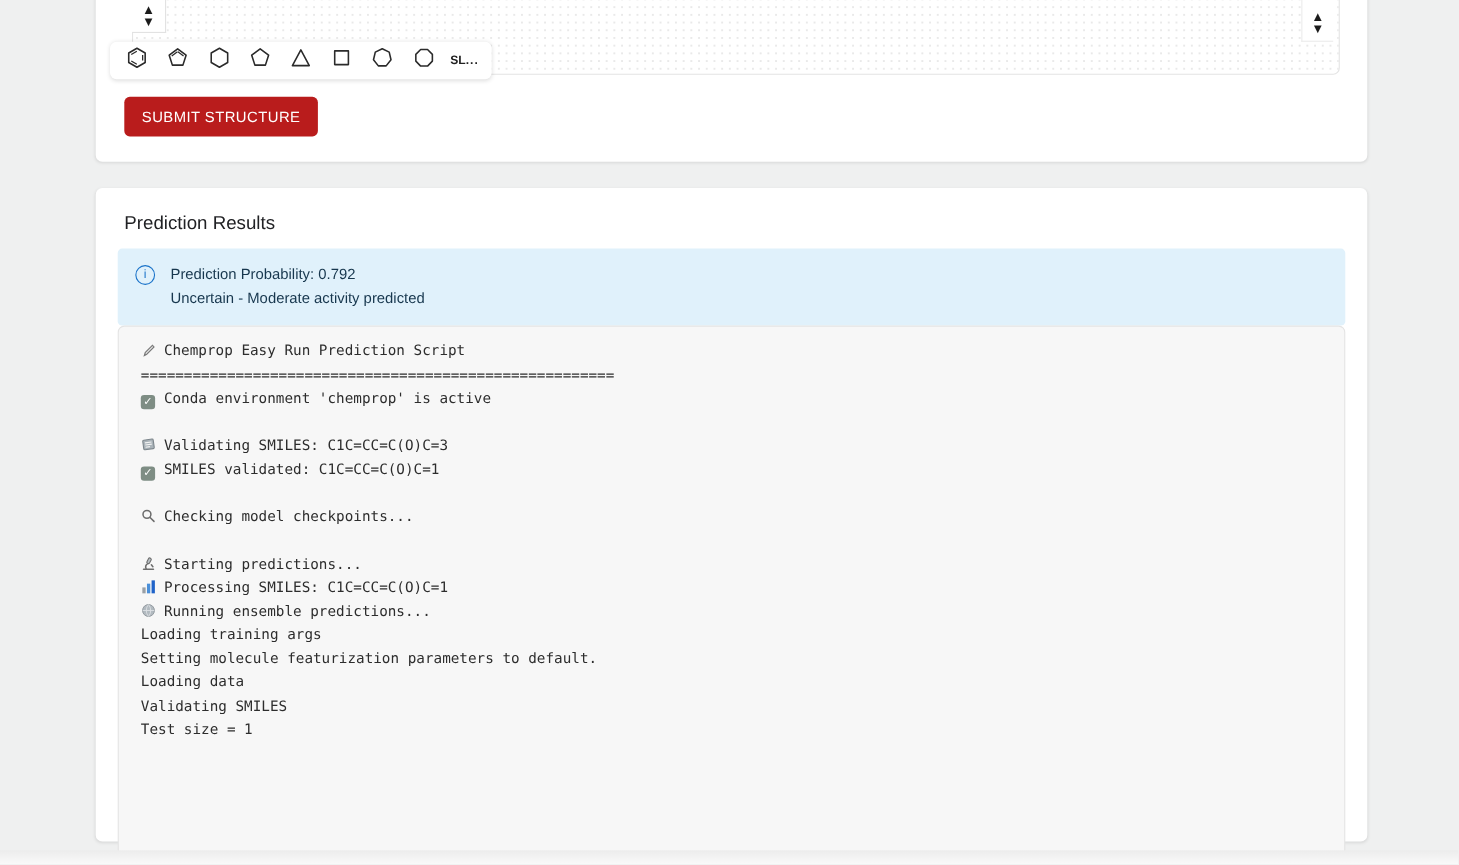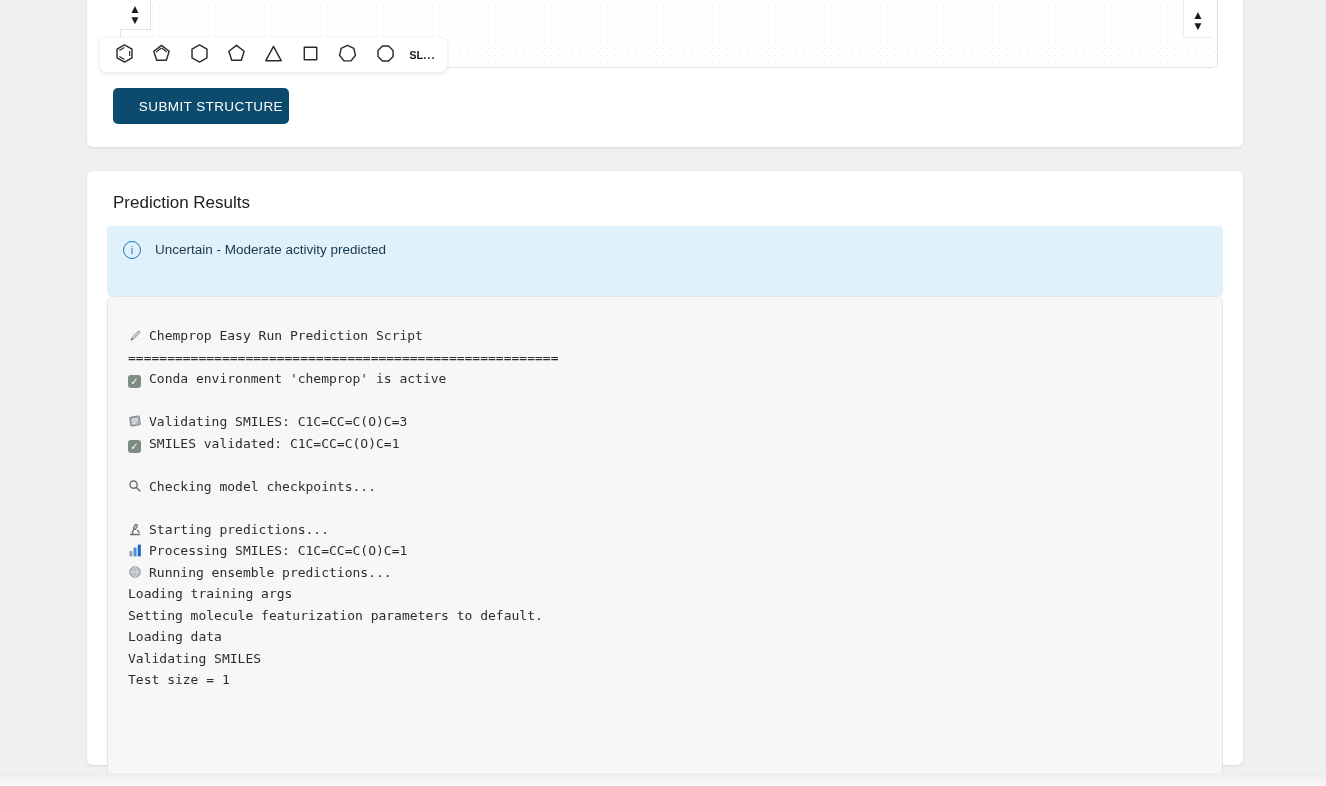--- a/index.html
+++ b/index.html
@@ -25,35 +25,35 @@
 
   #shape-toolbar{position:absolute;left:13px;top:78px;width:347px;height:34px;background:#fff;
     border-radius:6px;box-shadow:0 1px 4px rgba(0,0,0,.13);display:flex;align-items:center;
     justify-content:space-around;padding:0 6px;box-sizing:border-box;}
   .shape-btn{width:30px;height:28px;display:flex;align-items:center;justify-content:center;
     border-radius:4px;cursor:pointer;}
   .sl-btn{display:flex;align-items:center;line-height:9px;
     font-weight:bold;font-size:11px;color:#222;}
   .sl-dots{letter-spacing:1px;font-size:11px;line-height:6px;}
 
-  #submit-btn{position:absolute;left:26px;top:128px;width:176px;height:36px;background:#0c4a6e;
+  #submit-btn{position:absolute;left:26px;top:128px;width:176px;height:36px;background:#b91c1c;
     color:#fff;border:none;border-radius:5px;font-family:"Liberation Sans",sans-serif;
-    font-size:13.5px;letter-spacing:.4px;font-weight:500;cursor:pointer;text-align:right;}
+    font-size:13.5px;letter-spacing:.4px;font-weight:500;cursor:pointer;}
 
   
   #results-title{margin:0 0 0 6px;font-size:17px;font-weight:400;color:#202124;}
   #info-alert{margin-top:13px;background:#e0f1fb;border-radius:4px;height:70px;
     box-sizing:border-box;padding:13px 16px;display:flex;align-items:flex-start;}
   #info-icon{flex:0 0 auto;width:16px;height:16px;border:1.6px solid #1a73c9;border-radius:50%;
     color:#1a73c9;font-size:11px;line-height:16px;text-align:center;font-style:normal;
     margin-top:2px;margin-right:14px;}
   .alert-text{font-size:13.5px;color:#17374e;line-height:21px;}
   #detailed-label{margin:22px 0 8px 0;font-size:13px;color:#3a3a3a;}
   #console-box{height:483px;box-sizing:border-box;background:#f7f7f7;border:1px solid #e4e4e4;
-    border-radius:6px;padding:28px 20px;overflow:hidden;
+    border-radius:6px;padding:12px 20px;overflow:hidden;
     font-family:"DejaVu Sans Mono","Liberation Mono",monospace;font-size:13px;
     line-height:21.5px;color:#2d2d2d;white-space:pre;}
   .cline{height:21.5px;}
   .ci{display:inline-block;width:15px;margin-right:6px;vertical-align:-2px;}
   .chk{display:inline-block;width:13px;height:13px;background:#7e8d84;border-radius:3px;
     color:#fff;font-size:10px;line-height:13px;text-align:center;font-family:"Liberation Sans",sans-serif;}
   #footer-band{position:absolute;left:0;bottom:0;width:100%;height:13px;
     background:linear-gradient(#ececec,#fafafa);}
 </style>
 </head>
@@ -130,20 +130,21 @@
 
     <button id="submit-btn">SUBMIT STRUCTURE</button>
   </div>
 
   <div class="card" id="results-card">
     <h2 id="results-title">Prediction Results</h2>
 
     <div id="info-alert">
       <span id="info-icon">i</span>
       <div class="alert-text">
+        <div>Prediction Probability: 0.792</div>
         <div>Uncertain - Moderate activity predicted</div>
       </div>
     </div>
 
 
     <div id="console-box"><div class="cline"><span class="ci"><svg width="14" height="14" viewBox="0 0 14 14">
               <path d="M3.2 12.2 L4 9.6 L10.6 3 L12 4.4 L5.4 11 Z" fill="#e9e9e9" stroke="#7a7a7a" stroke-width="1"></path>
               <path d="M3.2 12.2 L4.4 10.6" stroke="#7a7a7a" stroke-width="1"></path>
             </svg></span><span>Chemprop Easy Run Prediction Script</span></div><div class="cline"><span>=======================================================</span></div><div class="cline"><span class="ci"><span class="chk">✓</span></span><span>Conda environment 'chemprop' is active</span></div><div class="cline"><span>&nbsp;</span></div><div class="cline"><span class="ci"><svg width="14" height="14" viewBox="0 0 14 14">
               <g transform="rotate(-8 7 7)">

